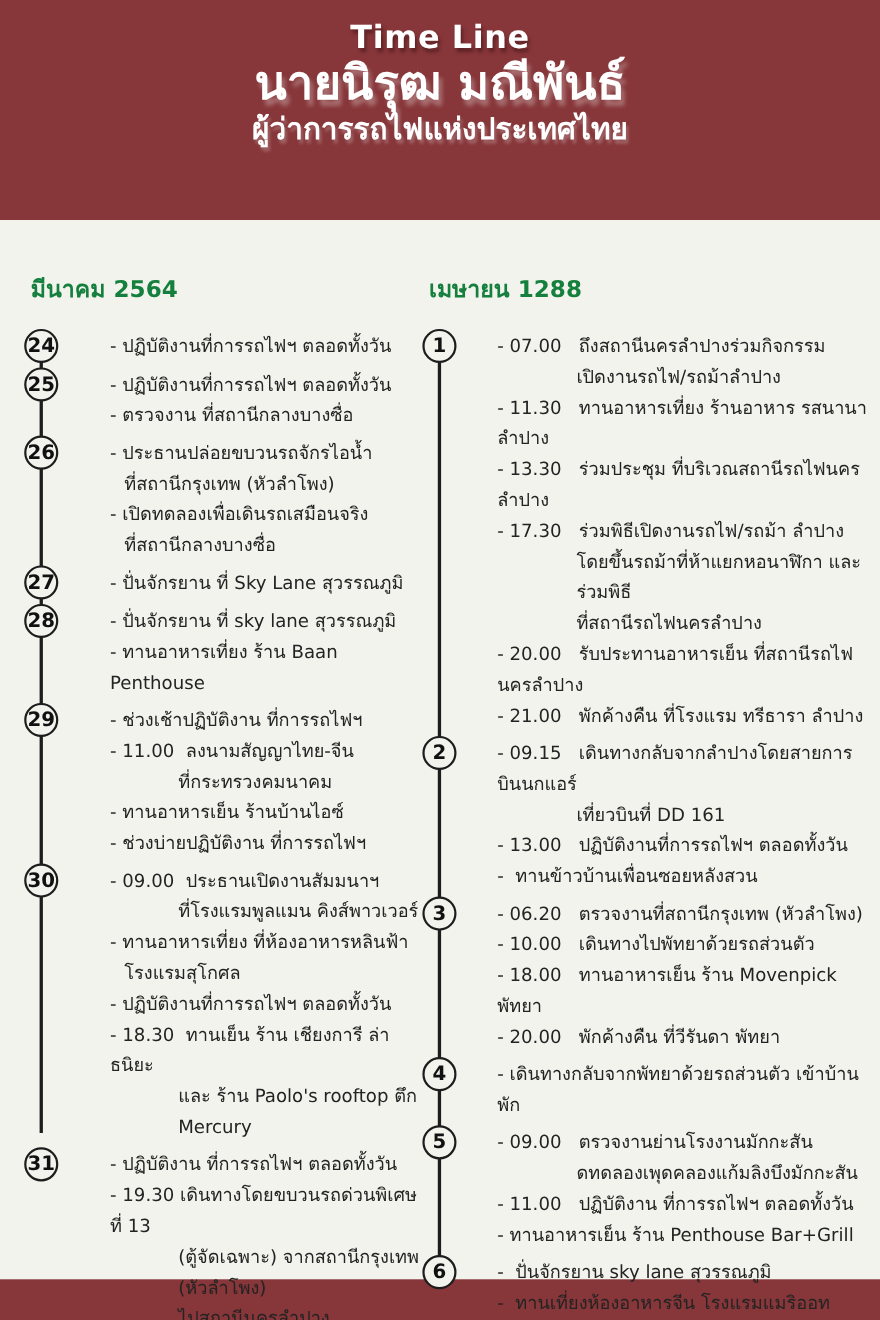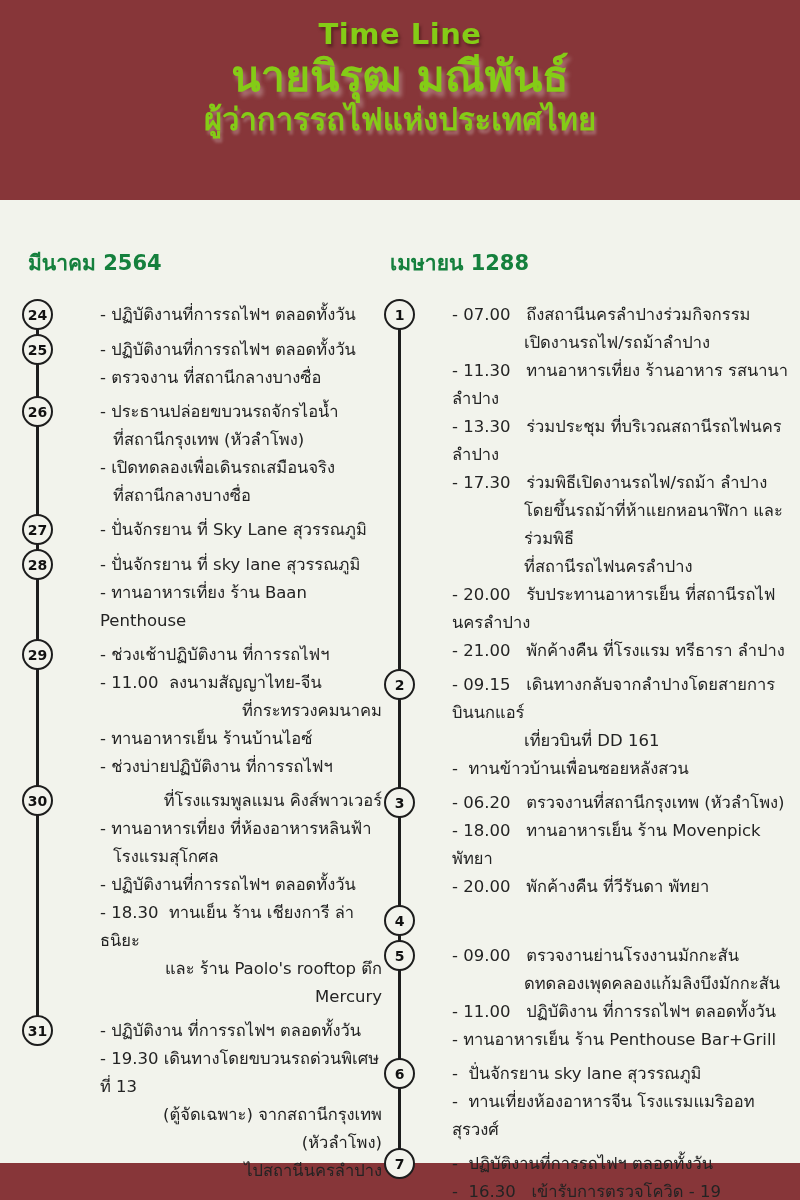--- a/index.html
+++ b/index.html
@@ -5,28 +5,28 @@
   * { margin:0; padding:0; box-sizing:border-box; }
   html,body { background:#e9e9e4; }
   body { font-family:"DejaVu Sans","Liberation Sans",sans-serif; }
   .page {
     position:relative; width:800px; height:1200px; margin:0 auto;
     background:var(--page-bg,#f2f3ec); overflow:hidden; color:#222;
   }
   
   .masthead {
     position:absolute; left:0; top:0; width:100%; height:200px;
-    background:var(--brand,#873639); color:#84cc16; text-align:center;
+    background:var(--brand,#873639); color:#ffffff; text-align:center;
     padding-top:17px;
   }
   .eyebrow { font-size:29px; font-weight:bold; letter-spacing:0.5px;
     text-shadow:2px 3px 3px rgba(60,20,22,0.55); }
   .person-name { font-size:43px; font-weight:bold; line-height:1.18;
     text-shadow:3px 5px 4px rgba(225,210,210,0.38); }
-  .person-title { font-size:31px; font-weight:bold; line-height:1.15;
+  .person-title { font-size:27px; font-weight:bold; line-height:1.15;
     text-shadow:2px 4px 3px rgba(225,210,210,0.32); }
   
   .footbar {
     position:absolute; left:0; bottom:0; width:100%; height:37px;
     background:var(--brand,#873639);
   }
   
   .col { position:absolute; top:246px; }
   .col-0 { left:18px;  width:364px; }
   .col-1 { left:380px; width:412px; }
@@ -40,29 +40,29 @@
   }
   .day { display:flex; align-items:flex-start; margin-bottom:6px; }
   .badge-wrap { flex:0 0 auto; position:relative; z-index:2; }
   .col-0 .badge-wrap { width:56px; }
   .col-1 .badge-wrap { width:46px; }
   .badge {
     width:31px; height:31px; margin-left:4px; margin-top:-2px;
     border:2.5px solid #1d1d1d; border-radius:50%;
     background:var(--page-bg,#f2f3ec);
     display:flex; align-items:center; justify-content:center;
-    font-size:14px; font-weight:bold; color:#111;
+    font-size:18px; font-weight:bold; color:#111;
   }
   .lines { flex:1 1 auto; padding-top:0;margin-left:26px; }
   .line {
     font-size:16.5px; line-height:28px; color:#232323;
     white-space:pre-wrap;
   }
   .i1 { padding-left:13px; }
-  .col-0 .i2 { padding-left:62px;text-align:right; }
+  .col-0 .i2 { padding-left:62px; }
   .col-1 .i2 { padding-left:72px; }
 </style>
 </head>
 <body>
 
 <div class="page">
 
   <header class="masthead">
     <div class="eyebrow">Time Line</div>
     <h1 class="person-name">นายนิรุฒ มณีพันธ์</h1>
@@ -134,20 +134,21 @@
             <div class="line i0">- ทานอาหารเย็น ร้านบ้านไอซ์</div>
             <div class="line i0">- ช่วงบ่ายปฏิบัติงาน ที่การรถไฟฯ</div>
           </div>
   </div>
 
   <div class="day">
     <div class="badge-wrap">
       <div class="badge">30</div>
     </div>
     <div class="lines">
+            <div class="line i0">- 09.00  ประธานเปิดงานสัมมนาฯ</div>
             <div class="line i2">ที่โรงแรมพูลแมน คิงส์พาวเวอร์</div>
             <div class="line i0">- ทานอาหารเที่ยง ที่ห้องอาหารหลินฟ้า</div>
             <div class="line i1">โรงแรมสุโกศล</div>
             <div class="line i0">- ปฏิบัติงานที่การรถไฟฯ ตลอดทั้งวัน</div>
             <div class="line i0">- 18.30  ทานเย็น ร้าน เชียงการี ล่า ธนิยะ</div>
             <div class="line i2">และ ร้าน Paolo's rooftop ตึก Mercury</div>
           </div>
   </div>
 
   <div class="day">
@@ -185,39 +186,44 @@
           </div>
   </div>
 
   <div class="day">
     <div class="badge-wrap">
       <div class="badge">2</div>
     </div>
     <div class="lines">
             <div class="line i0">- 09.15   เดินทางกลับจากลำปางโดยสายการบินนกแอร์</div>
             <div class="line i2">เที่ยวบินที่ DD 161</div>
+            <div class="line i0">- 13.00   ปฏิบัติงานที่การรถไฟฯ ตลอดทั้งวัน</div>
             <div class="line i0">-  ทานข้าวบ้านเพื่อนซอยหลังสวน</div>
           </div>
   </div>
 
   <div class="day">
     <div class="badge-wrap">
       <div class="badge">3</div>
     </div>
     <div class="lines">
             <div class="line i0">- 06.20   ตรวจงานที่สถานีกรุงเทพ (หัวลำโพง)</div>
+            <div class="line i0">- 10.00   เดินทางไปพัทยาด้วยรถส่วนตัว</div>
             <div class="line i0">- 18.00   ทานอาหารเย็น ร้าน Movenpick  พัทยา</div>
             <div class="line i0">- 20.00   พักค้างคืน ที่วีรันดา พัทยา</div>
           </div>
   </div>
 
   <div class="day">
     <div class="badge-wrap">
       <div class="badge">4</div>
     </div>
+    <div class="lines">
+            <div class="line i0">- เดินทางกลับจากพัทยาด้วยรถส่วนตัว เข้าบ้านพัก</div>
+          </div>
   </div>
 
   <div class="day">
     <div class="badge-wrap">
       <div class="badge">5</div>
     </div>
     <div class="lines">
             <div class="line i0">- 09.00   ตรวจงานย่านโรงงานมักกะสัน</div>
             <div class="line i2">ดทดลองเพุดคลองแก้มลิงบึงมักกะสัน</div>
             <div class="line i0">- 11.00   ปฏิบัติงาน ที่การรถไฟฯ ตลอดทั้งวัน</div>

